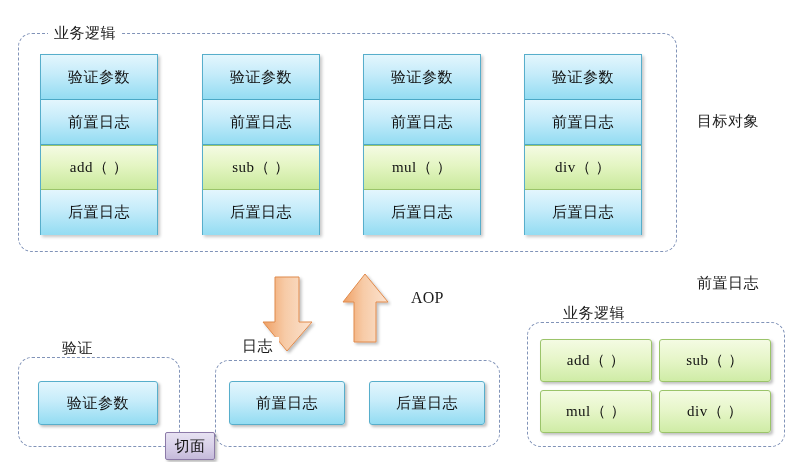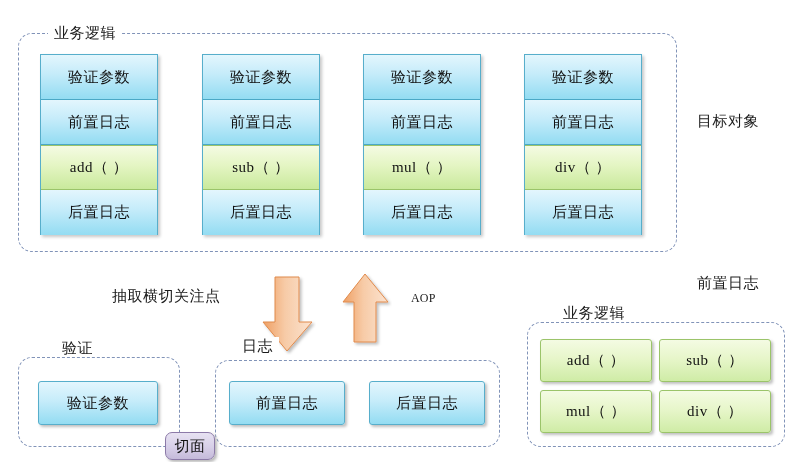--- a/index.html
+++ b/index.html
@@ -136,23 +136,22 @@
     <div class="cell blue">后置日志</div>
   </div>
 
   <div class="stack" style="left:524px;top:42px;width:118px;height:181px;">
     <div class="cell blue">验证参数</div>
     <div class="cell blue">前置日志</div>
     <div class="cell green">div（ ）</div>
     <div class="cell blue">后置日志</div>
   </div>
 
-  <div class="free-label" style="left:112px;top:275px;">抽取横切关注点</div>
-
-  <div class="free-label en" style="left:411px;top:277px;font-size:12px;">AOP</div>
+
+  <div class="free-label en" style="left:411px;top:277px;font-size:16px;">AOP</div>
 
   <svg class="arrow" style="left:262px;top:263px;" width="54" height="80" viewBox="0 0 54 80">
     <defs>
       <linearGradient id="gDown" x1="0" y1="0" x2="1" y2="0">
         <stop offset="0%" stop-color="#ef9f63"></stop>
         <stop offset="45%" stop-color="#f7cba7"></stop>
         <stop offset="100%" stop-color="#fbe3d0"></stop>
       </linearGradient>
       <filter id="shDown" x="-30%" y="-30%" width="180%" height="180%">
         <feDropShadow dx="2" dy="2" stdDeviation="1.6" flood-color="#000000" flood-opacity="0.26"></feDropShadow>
@@ -180,21 +179,21 @@
 
   <div class="box blue" style="left:38px;top:369px;width:120px;height:44px;">验证参数</div>
 
   <div class="group" style="left:215px;top:348px;width:285px;height:87px;"></div>
   <div class="group-label" style="left:236px;top:325px;">日志</div>
 
   <div class="box blue" style="left:229px;top:369px;width:116px;height:44px;">前置日志</div>
 
   <div class="box blue" style="left:369px;top:369px;width:116px;height:44px;">后置日志</div>
 
-  <div class="box purple" style="left:165px;top:420px;width:50px;height:28px;border-radius:7px;">切面</div>
+  <div class="box purple" style="left:165px;top:420px;width:50px;height:28px;">切面</div>
 
   <div class="free-label" style="left:697px;top:262px;">前置日志</div>
 
   <div class="group" style="left:527px;top:310px;width:258px;height:125px;"></div>
   <div class="group-label" style="left:557px;top:292px;">业务逻辑</div>
 
   <div class="box green" style="left:540px;top:327px;width:112px;height:43px;">add（ ）</div>
   <div class="box green" style="left:659px;top:327px;width:112px;height:43px;">sub（ ）</div>
   <div class="box green" style="left:540px;top:378px;width:112px;height:43px;">mul（ ）</div>
   <div class="box green" style="left:659px;top:378px;width:112px;height:43px;">div（ ）</div>

